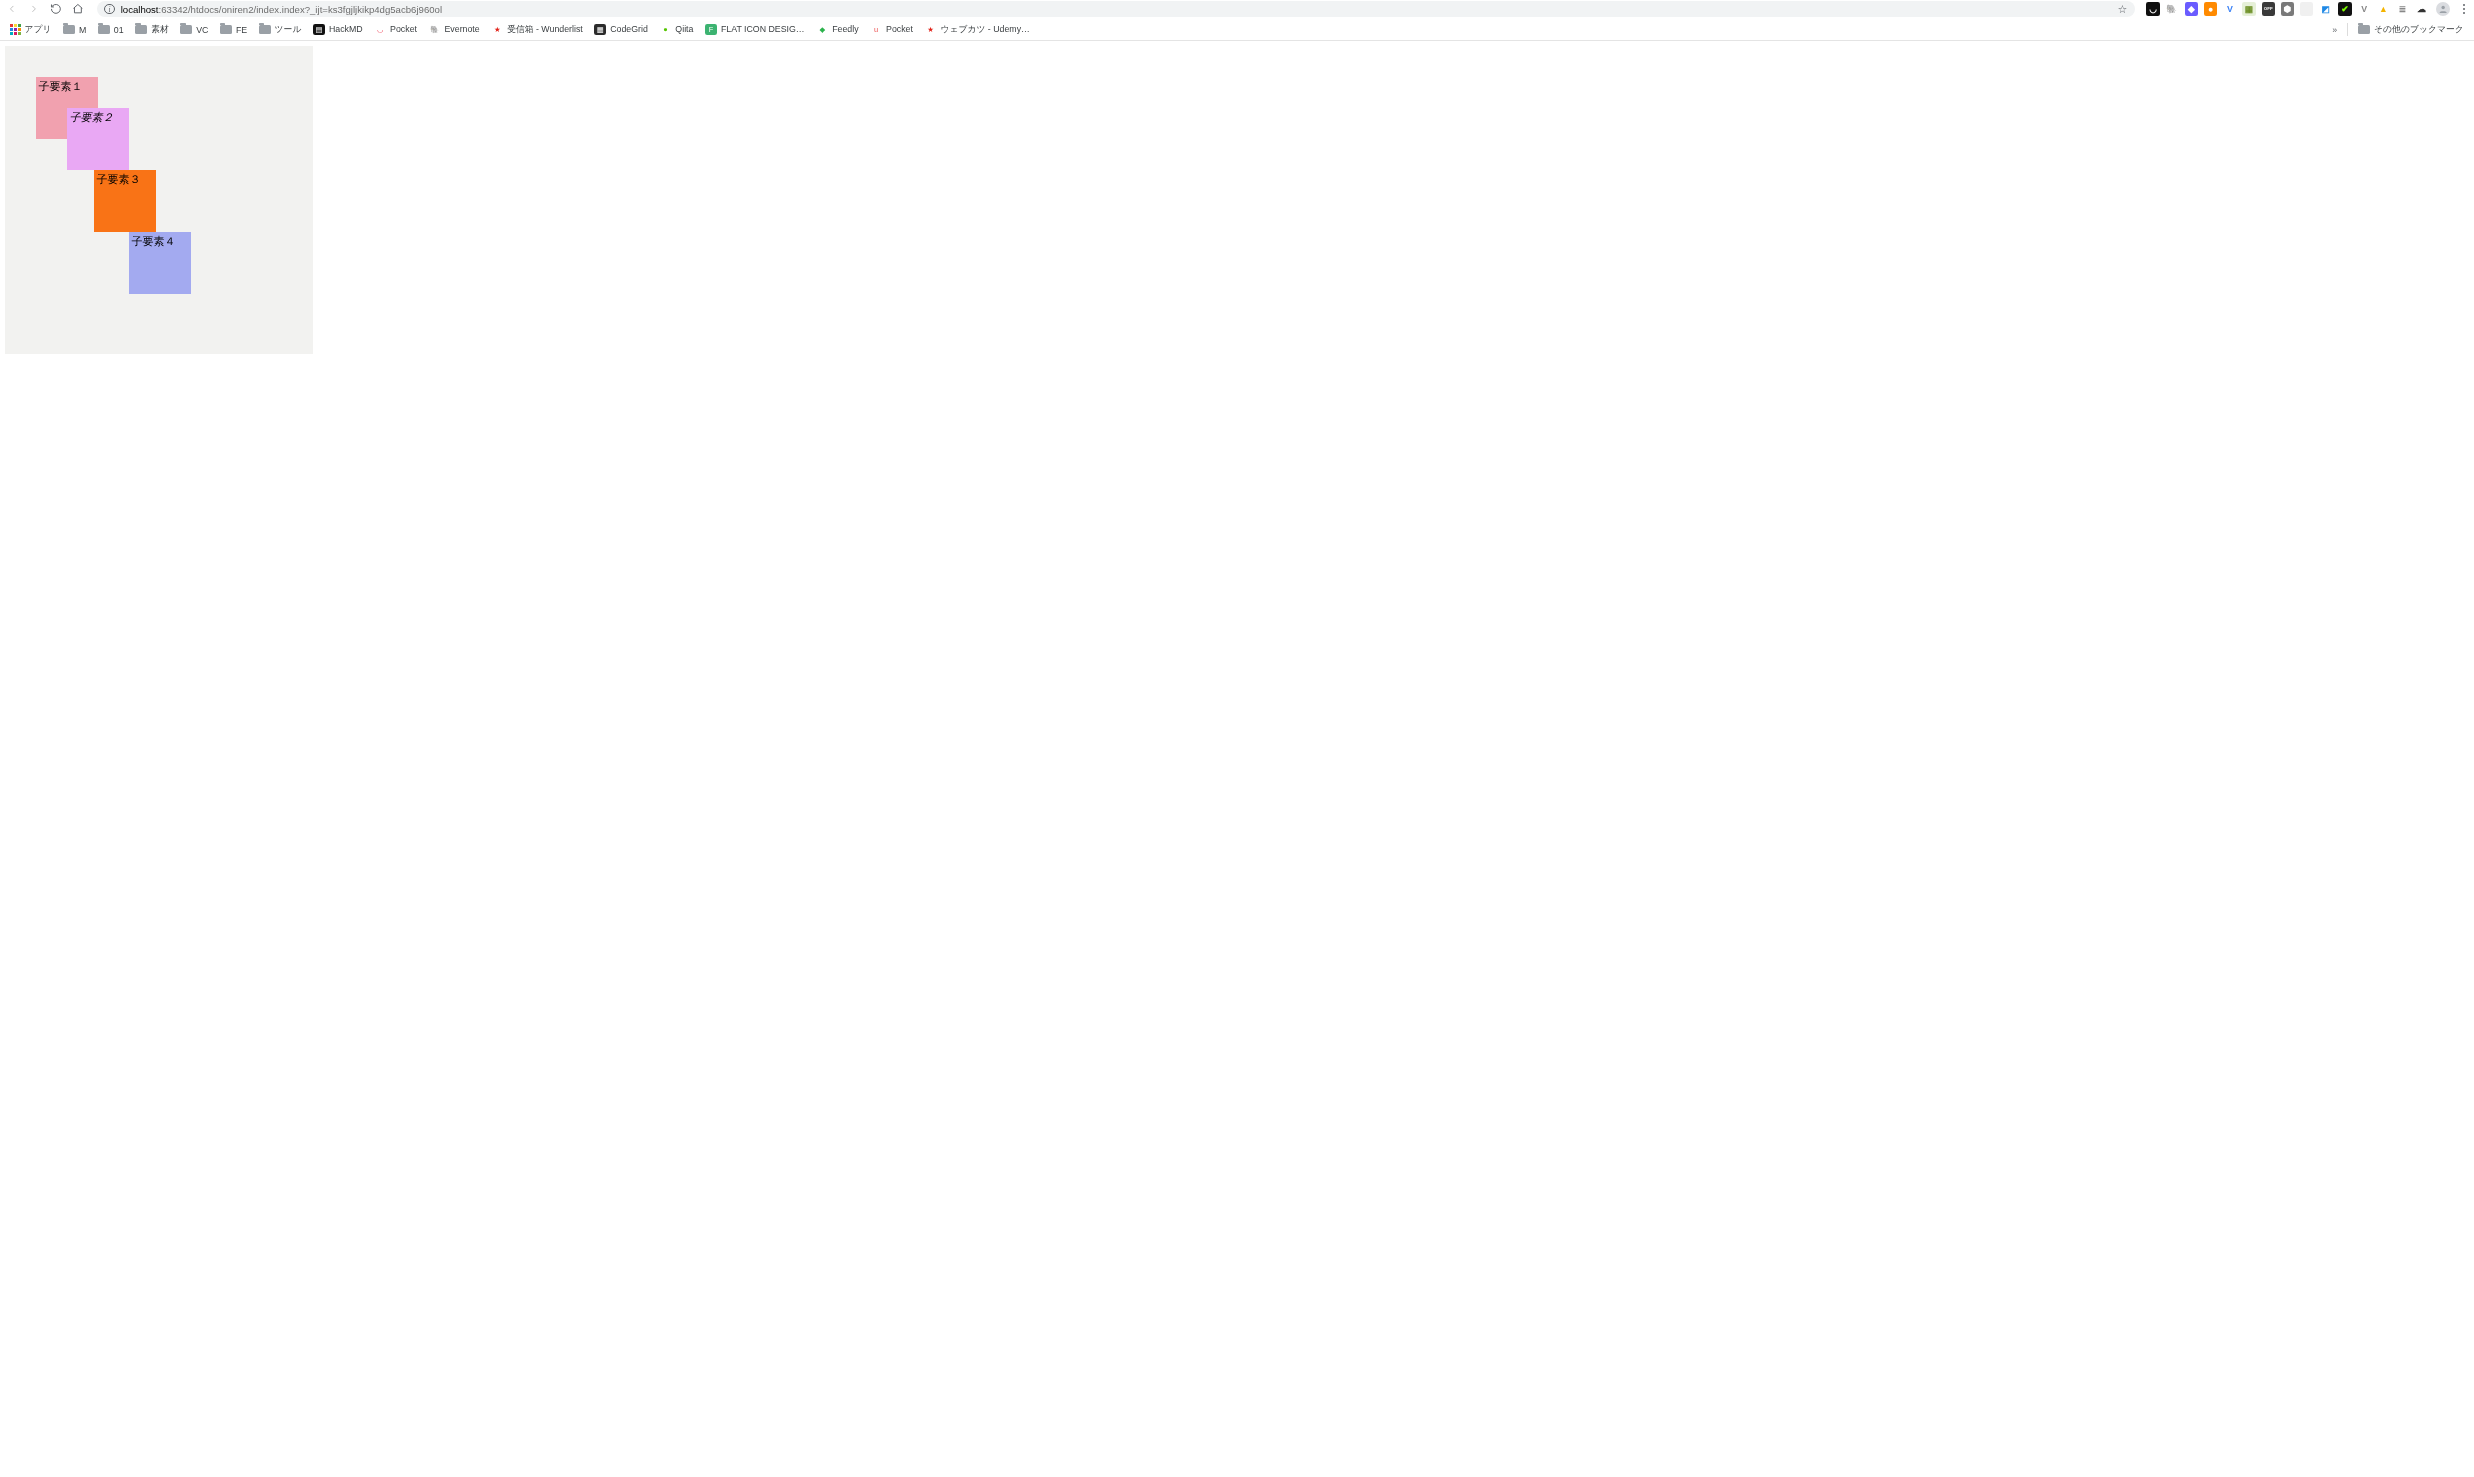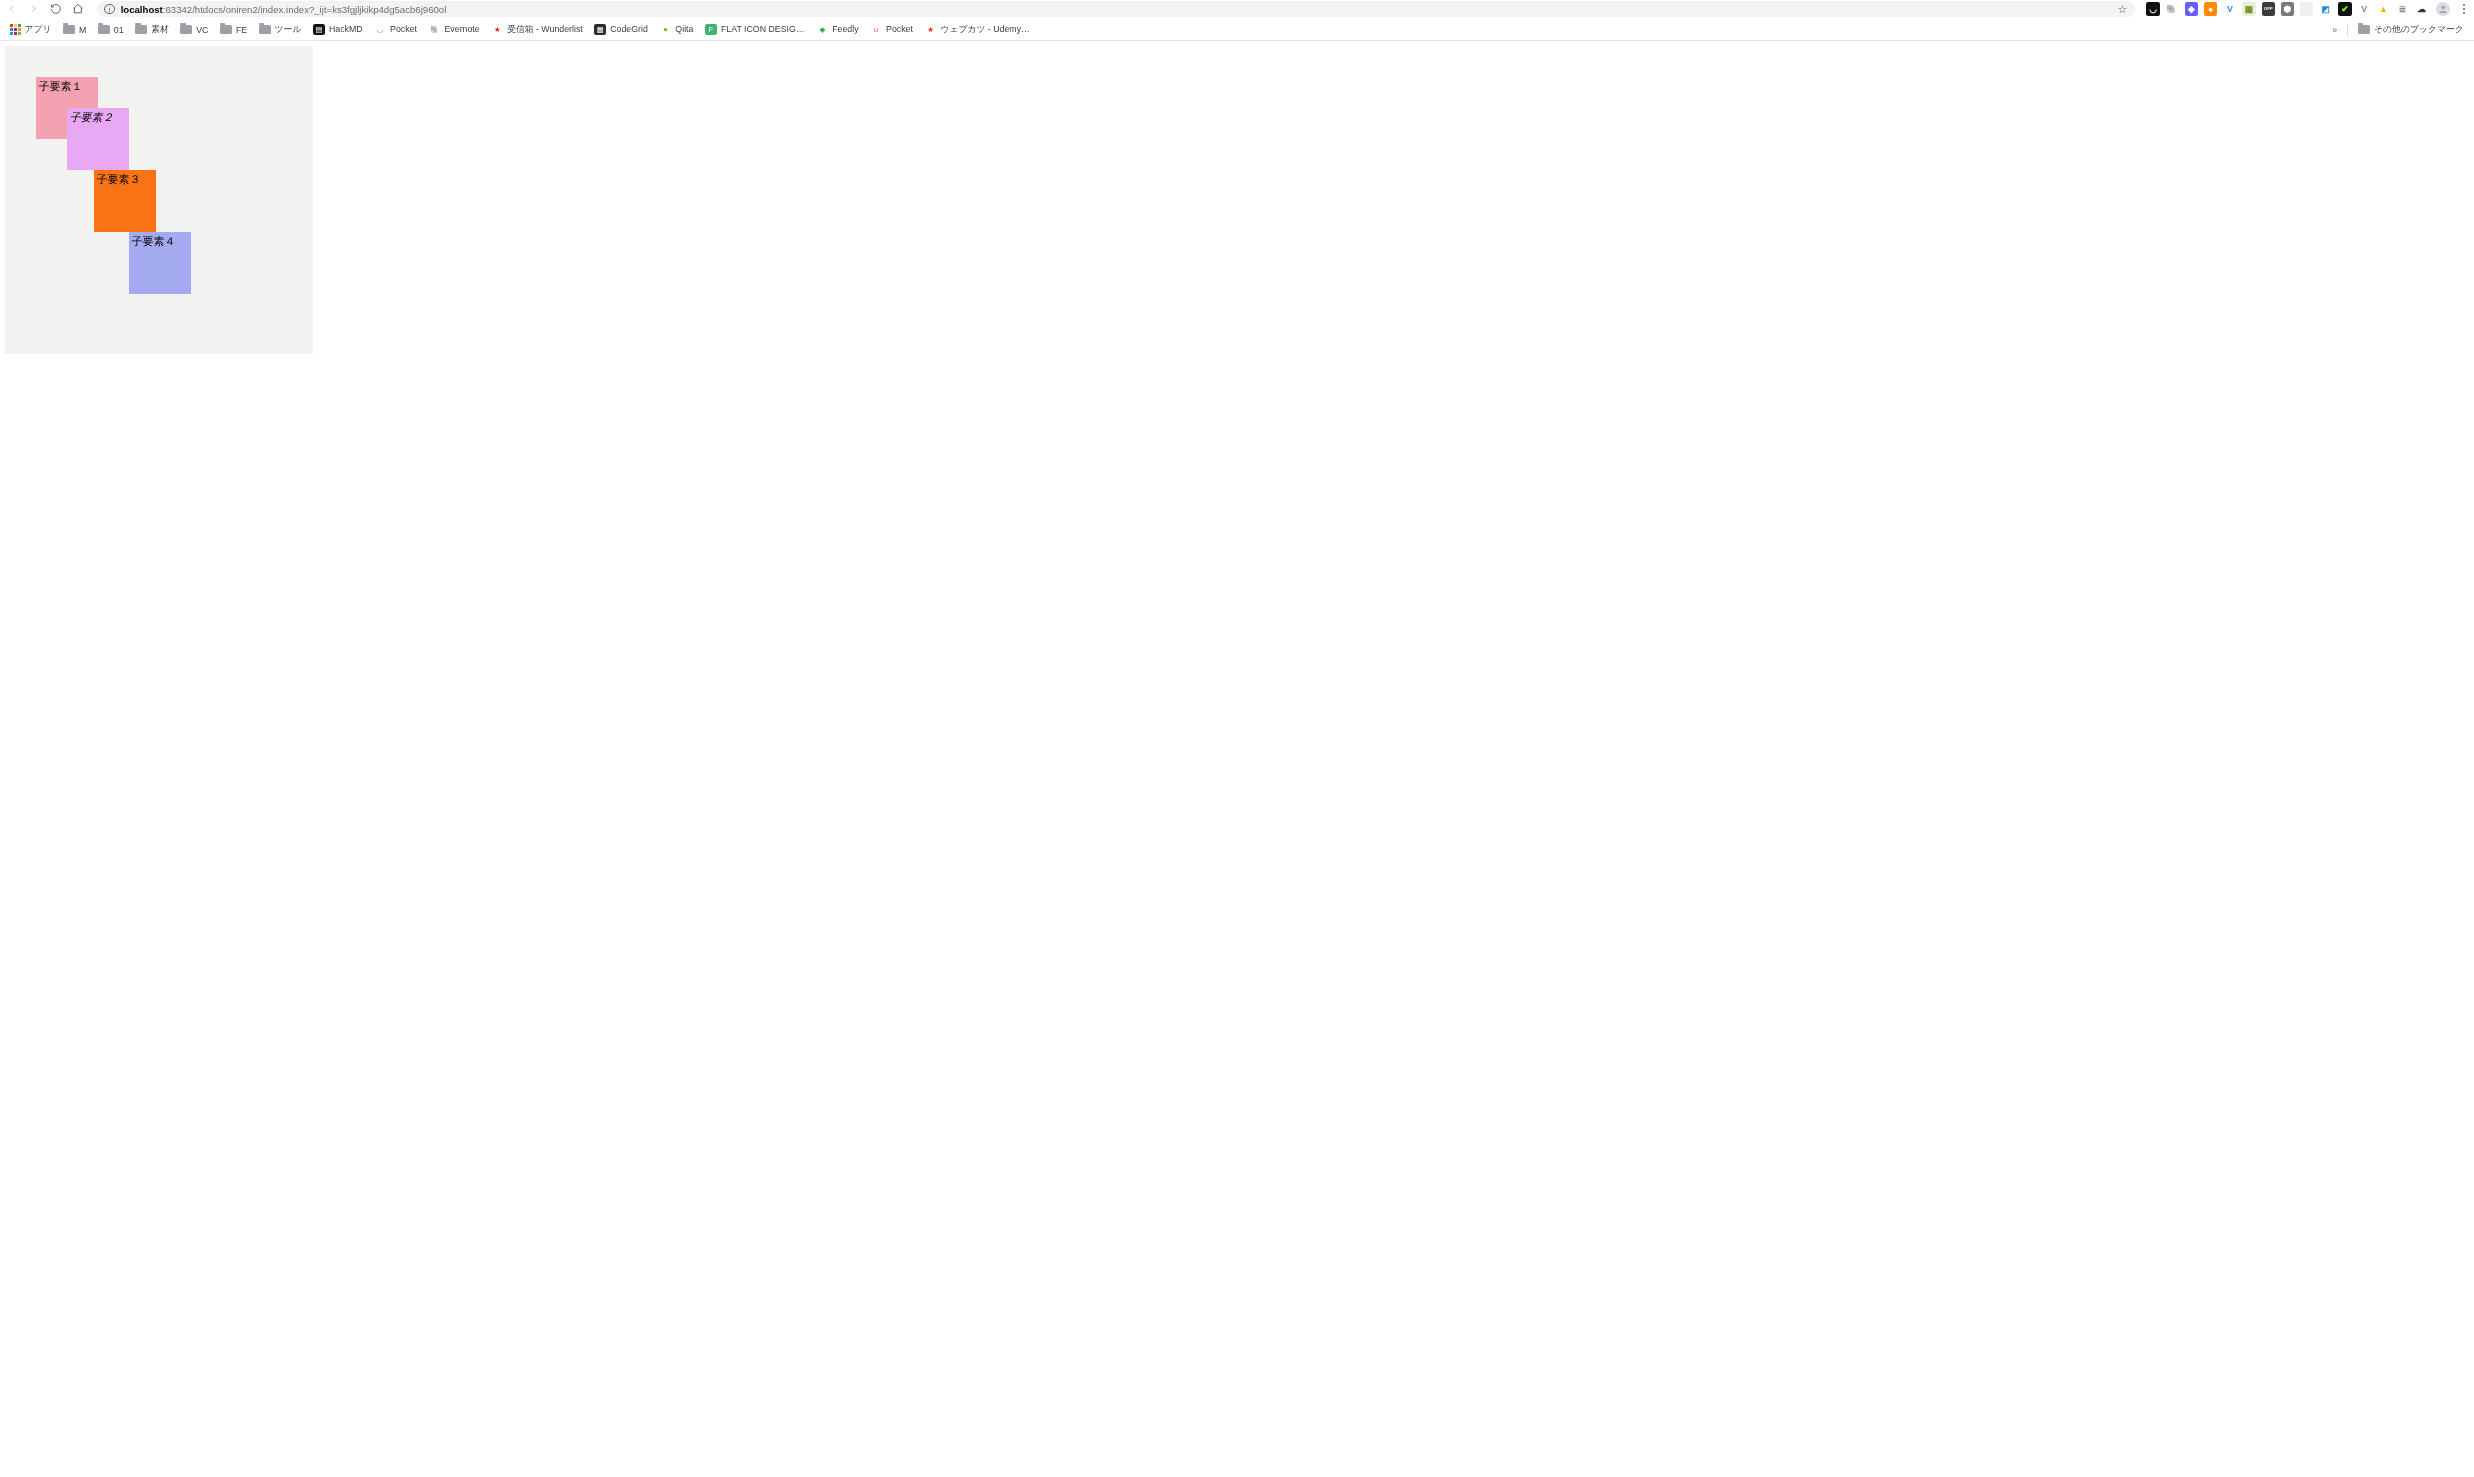--- a/index.html
+++ b/index.html
@@ -40,21 +40,21 @@
     }
     .omnibox .info-icon {
       width: 10.3px; height: 10.3px;
       border: 0.7px solid #5f6368;
       border-radius: 50%;
       display: flex; align-items: center; justify-content: center;
       font-size: 7.4px; color: #5f6368;
       font-family: Georgia, serif;
       font-style: italic;
     }
-    .omnibox .addr .bold { color: #000; font-weight: 700; }
+    .omnibox .addr .bold { color: #000; font-weight: 400; }
     .omnibox .addr .rest { color: #6e6e6e; }
     .omnibox .star {
       margin-left: auto;
       color: #5f6368;
       font-size: 11px;
     }
     .toolbar .right-icons {
       display: flex; align-items: center; gap: 5.9px;
     }
     .ext-icon {

